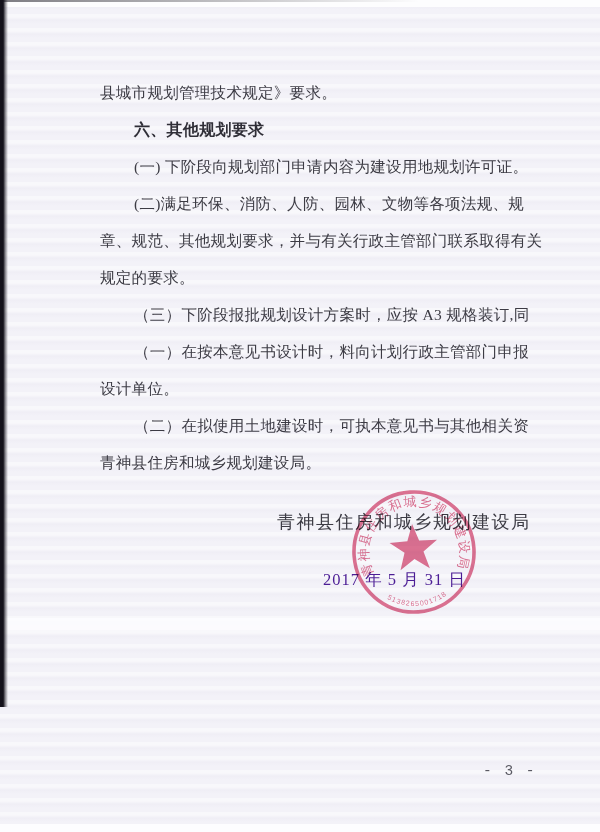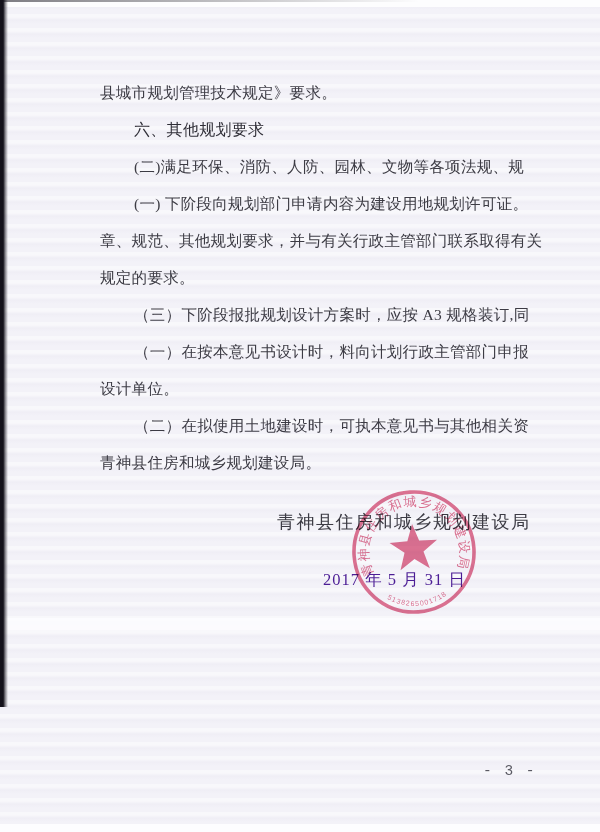--- a/index.html
+++ b/index.html
@@ -58,21 +58,21 @@
   }
   .content p {
     margin: 8px;
     height: 29px;
     line-height: 29px;
     white-space: nowrap;
   }
   .indent { text-indent: 34px; }
   .heading {
     font-family: "Liberation Sans", "DejaVu Sans", sans-serif;
-    font-weight: 400;
+    font-weight: 700;
     color: #2f2e37;
     font-size: 16px;
   }
   .signature-agency {
     position: absolute;
     left: 277px;
     top: 510px;
     font-size: 18px;
     letter-spacing: 1.5px;
     color: #3c3b44;
@@ -120,22 +120,22 @@
 <div class="paper-texture"></div>
 <div class="band-top"></div>
 <div class="band-mid"></div>
 <div class="band-bottom"></div>
 <div class="scan-edge-left"></div>
 <div class="scan-edge-top"></div>
 
 <div class="content">
   <p>县城市规划管理技术规定》要求。</p>
   <p class="indent heading">六、其他规划要求</p>
+  <p class="indent">(一) 下阶段向规划部门申请内容为建设用地规划许可证。</p>
   <p class="indent">(二)满足环保、消防、人防、园林、文物等各项法规、规</p>
-  <p class="indent">(一) 下阶段向规划部门申请内容为建设用地规划许可证。</p>
   <p>章、规范、其他规划要求，并与有关行政主管部门联系取得有关</p>
   <p>规定的要求。</p>
   <p class="indent">（三）下阶段报批规划设计方案时，应按 A3 规格装订,同</p>
   <p class="indent">（一）在按本意见书设计时，料向计划行政主管部门申报</p>
   <p>设计单位。</p>
   <p class="indent">（二）在拟使用土地建设时，可执本意见书与其他相关资</p>
   <p>青神县住房和城乡规划建设局。</p>
 </div>
 
 <div class="signature-agency">青神县住房和城乡规划建设局</div>

